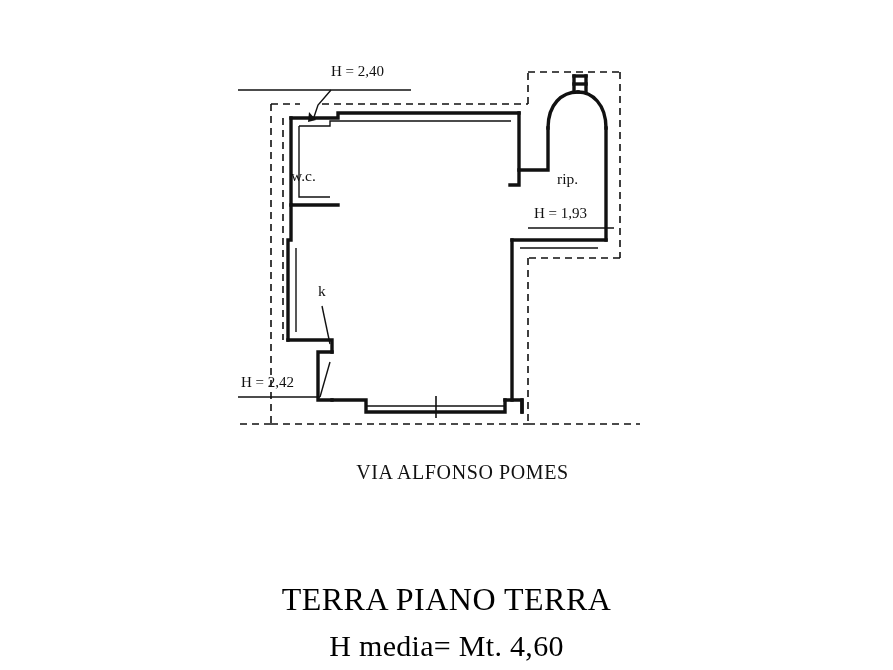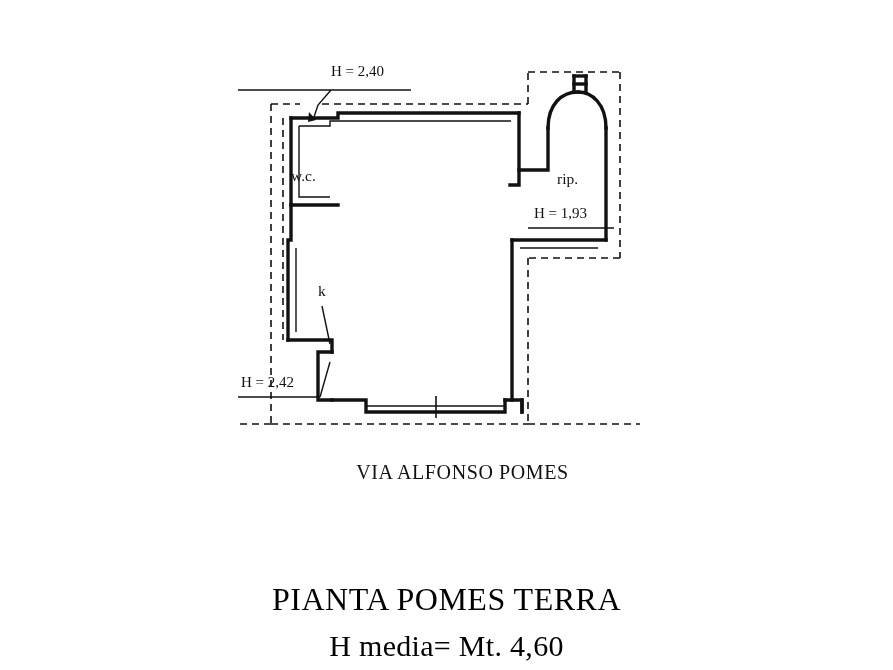--- a/index.html
+++ b/index.html
@@ -155,16 +155,16 @@
         <text x="331" y="76" font-size="15">H = 2,40</text>
         <text x="534" y="218" font-size="15">H = 1,93</text>
         <text x="241" y="387" font-size="15">H = 2,42</text>
       </g>
 
     </svg>
   </div>
 
   <div class="street-label">VIA ALFONSO POMES</div>
 
-  <div class="caption caption-line1">PIANTA POMES TERRA</div>
+  <div class="caption caption-line1">TERRA PIANO TERRA</div>
   <div class="caption caption-line2">H media= Mt.  4,60</div>
 
 </div>
 
 </body></html>

